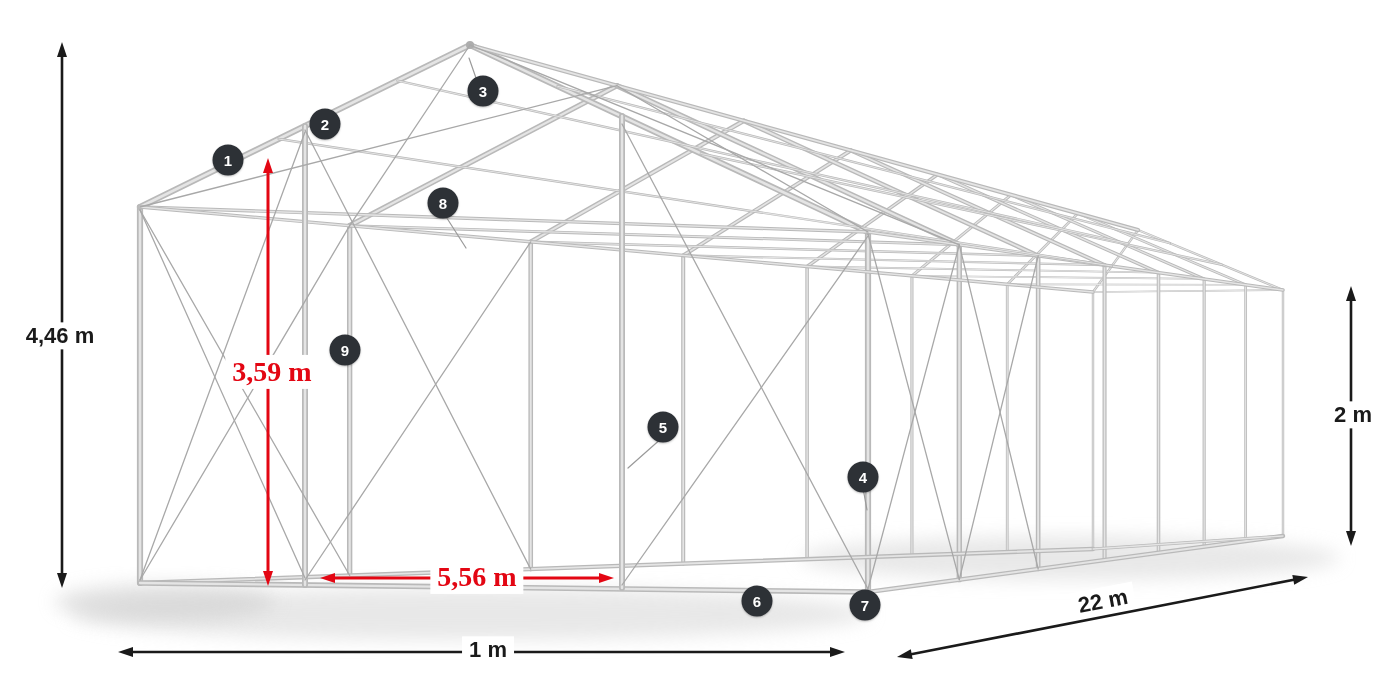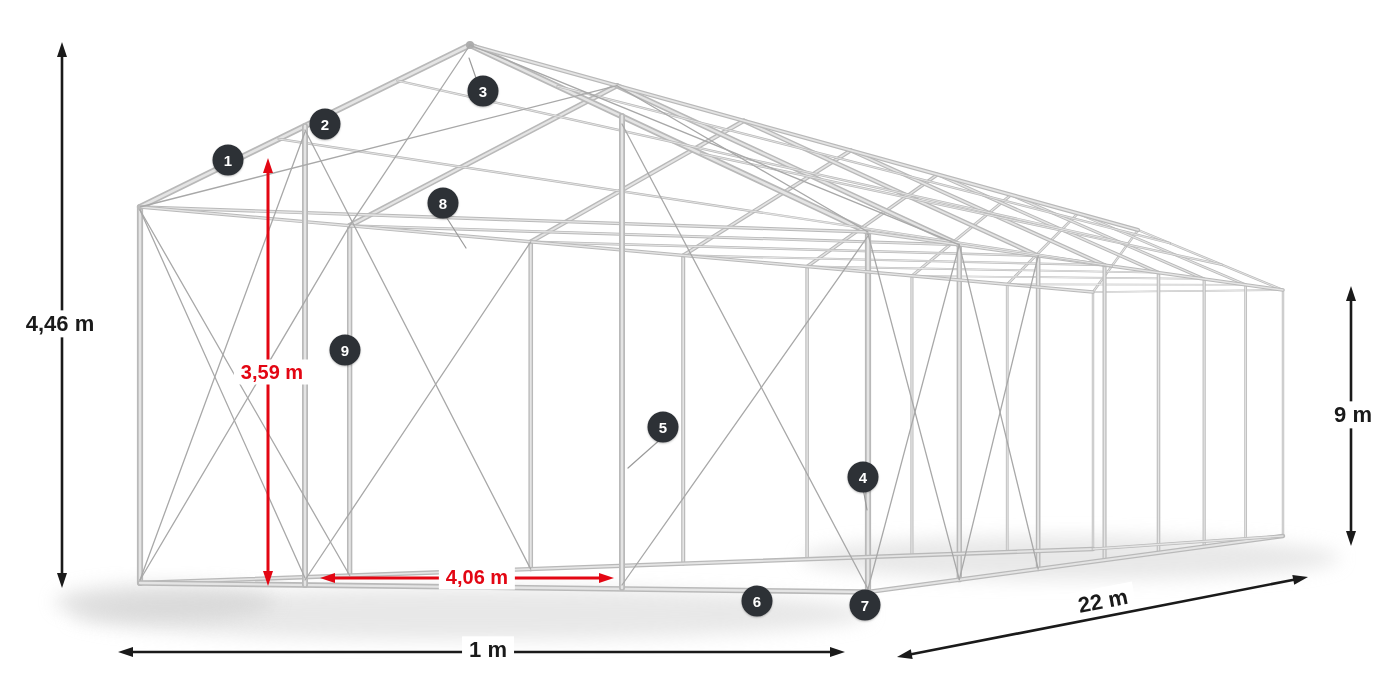--- a/index.html
+++ b/index.html
@@ -6,21 +6,21 @@
   .stage{
     position:relative;width:1400px;height:700px;background:#ffffff;overflow:hidden;
     font-family:"Liberation Sans",sans-serif;
   }
   .stage svg{position:absolute;left:0;top:0;}
   .dim{
     position:absolute;transform:translate(-50%,-50%);
     background:#ffffff;padding:1px 7px;white-space:nowrap;
     font-weight:bold;font-size:22px;color:var(--dim-text,#1a1a1a);line-height:1.15;
   }
-  .dim.red{color:var(--accent-red,#e30613);font-size:20px;}
+  .dim.red{color:var(--accent-red,#e30613);font-size:28px;font-family:Liberation Serif, serif;}
   .dim.rot{transform:translate(-50%,-50%) rotate(-11deg);}
   .badge{
     position:absolute;width:31px;height:31px;border-radius:50%;
     background:var(--badge-bg,#2d3136);color:var(--badge-text,#ffffff);
     display:flex;align-items:center;justify-content:center;
     font-size:15px;font-weight:bold;transform:translate(-50%,-50%);
     box-shadow:0 1px 2px rgba(0,0,0,.25);
   }
 </style>
 </head>
@@ -177,26 +177,26 @@
       <polygon points="1351,286 1346,301 1356,301" fill="#1a1a1a"></polygon>
       <polygon points="1351,546 1356,531 1346,531" fill="#1a1a1a"></polygon>
       <line x1="268" y1="168.5" x2="268" y2="575.5" stroke="#e30613" stroke-width="3" stroke-linecap="butt"></line>
       <polygon points="268,158 263,173 273,173" fill="#e30613"></polygon>
       <polygon points="268,586 273,571 263,571" fill="#e30613"></polygon>
       <line x1="330.5" y1="578" x2="603.5" y2="578" stroke="#e30613" stroke-width="3" stroke-linecap="butt"></line>
       <polygon points="320,578 335,583 335,573" fill="#e30613"></polygon>
       <polygon points="614,578 599,573 599,583" fill="#e30613"></polygon>
     </svg>
 
-  <div class="dim" style="left:60px;top:324px">4,46 m</div>
+  <div class="dim" style="left:60px;top:336px">4,46 m</div>
   <div class="dim" style="left:488px;top:650px">1 m</div>
   <div class="dim rot" style="left:1103px;top:601px">22 m</div>
-  <div class="dim" style="left:1353px;top:415px">9 m</div>
+  <div class="dim" style="left:1353px;top:415px">2 m</div>
   <div class="dim red" style="left:272px;top:372px">3,59 m</div>
-  <div class="dim red" style="left:477px;top:577px">4,06 m</div>
+  <div class="dim red" style="left:477px;top:577px">5,56 m</div>
 
   <div class="badge" style="left:228px;top:160px">1</div>
   <div class="badge" style="left:325px;top:124px">2</div>
   <div class="badge" style="left:483px;top:91px">3</div>
   <div class="badge" style="left:863px;top:477px">4</div>
   <div class="badge" style="left:663px;top:427px">5</div>
   <div class="badge" style="left:757px;top:601px">6</div>
   <div class="badge" style="left:865px;top:605px">7</div>
   <div class="badge" style="left:443px;top:203px">8</div>
   <div class="badge" style="left:345px;top:350px">9</div>

